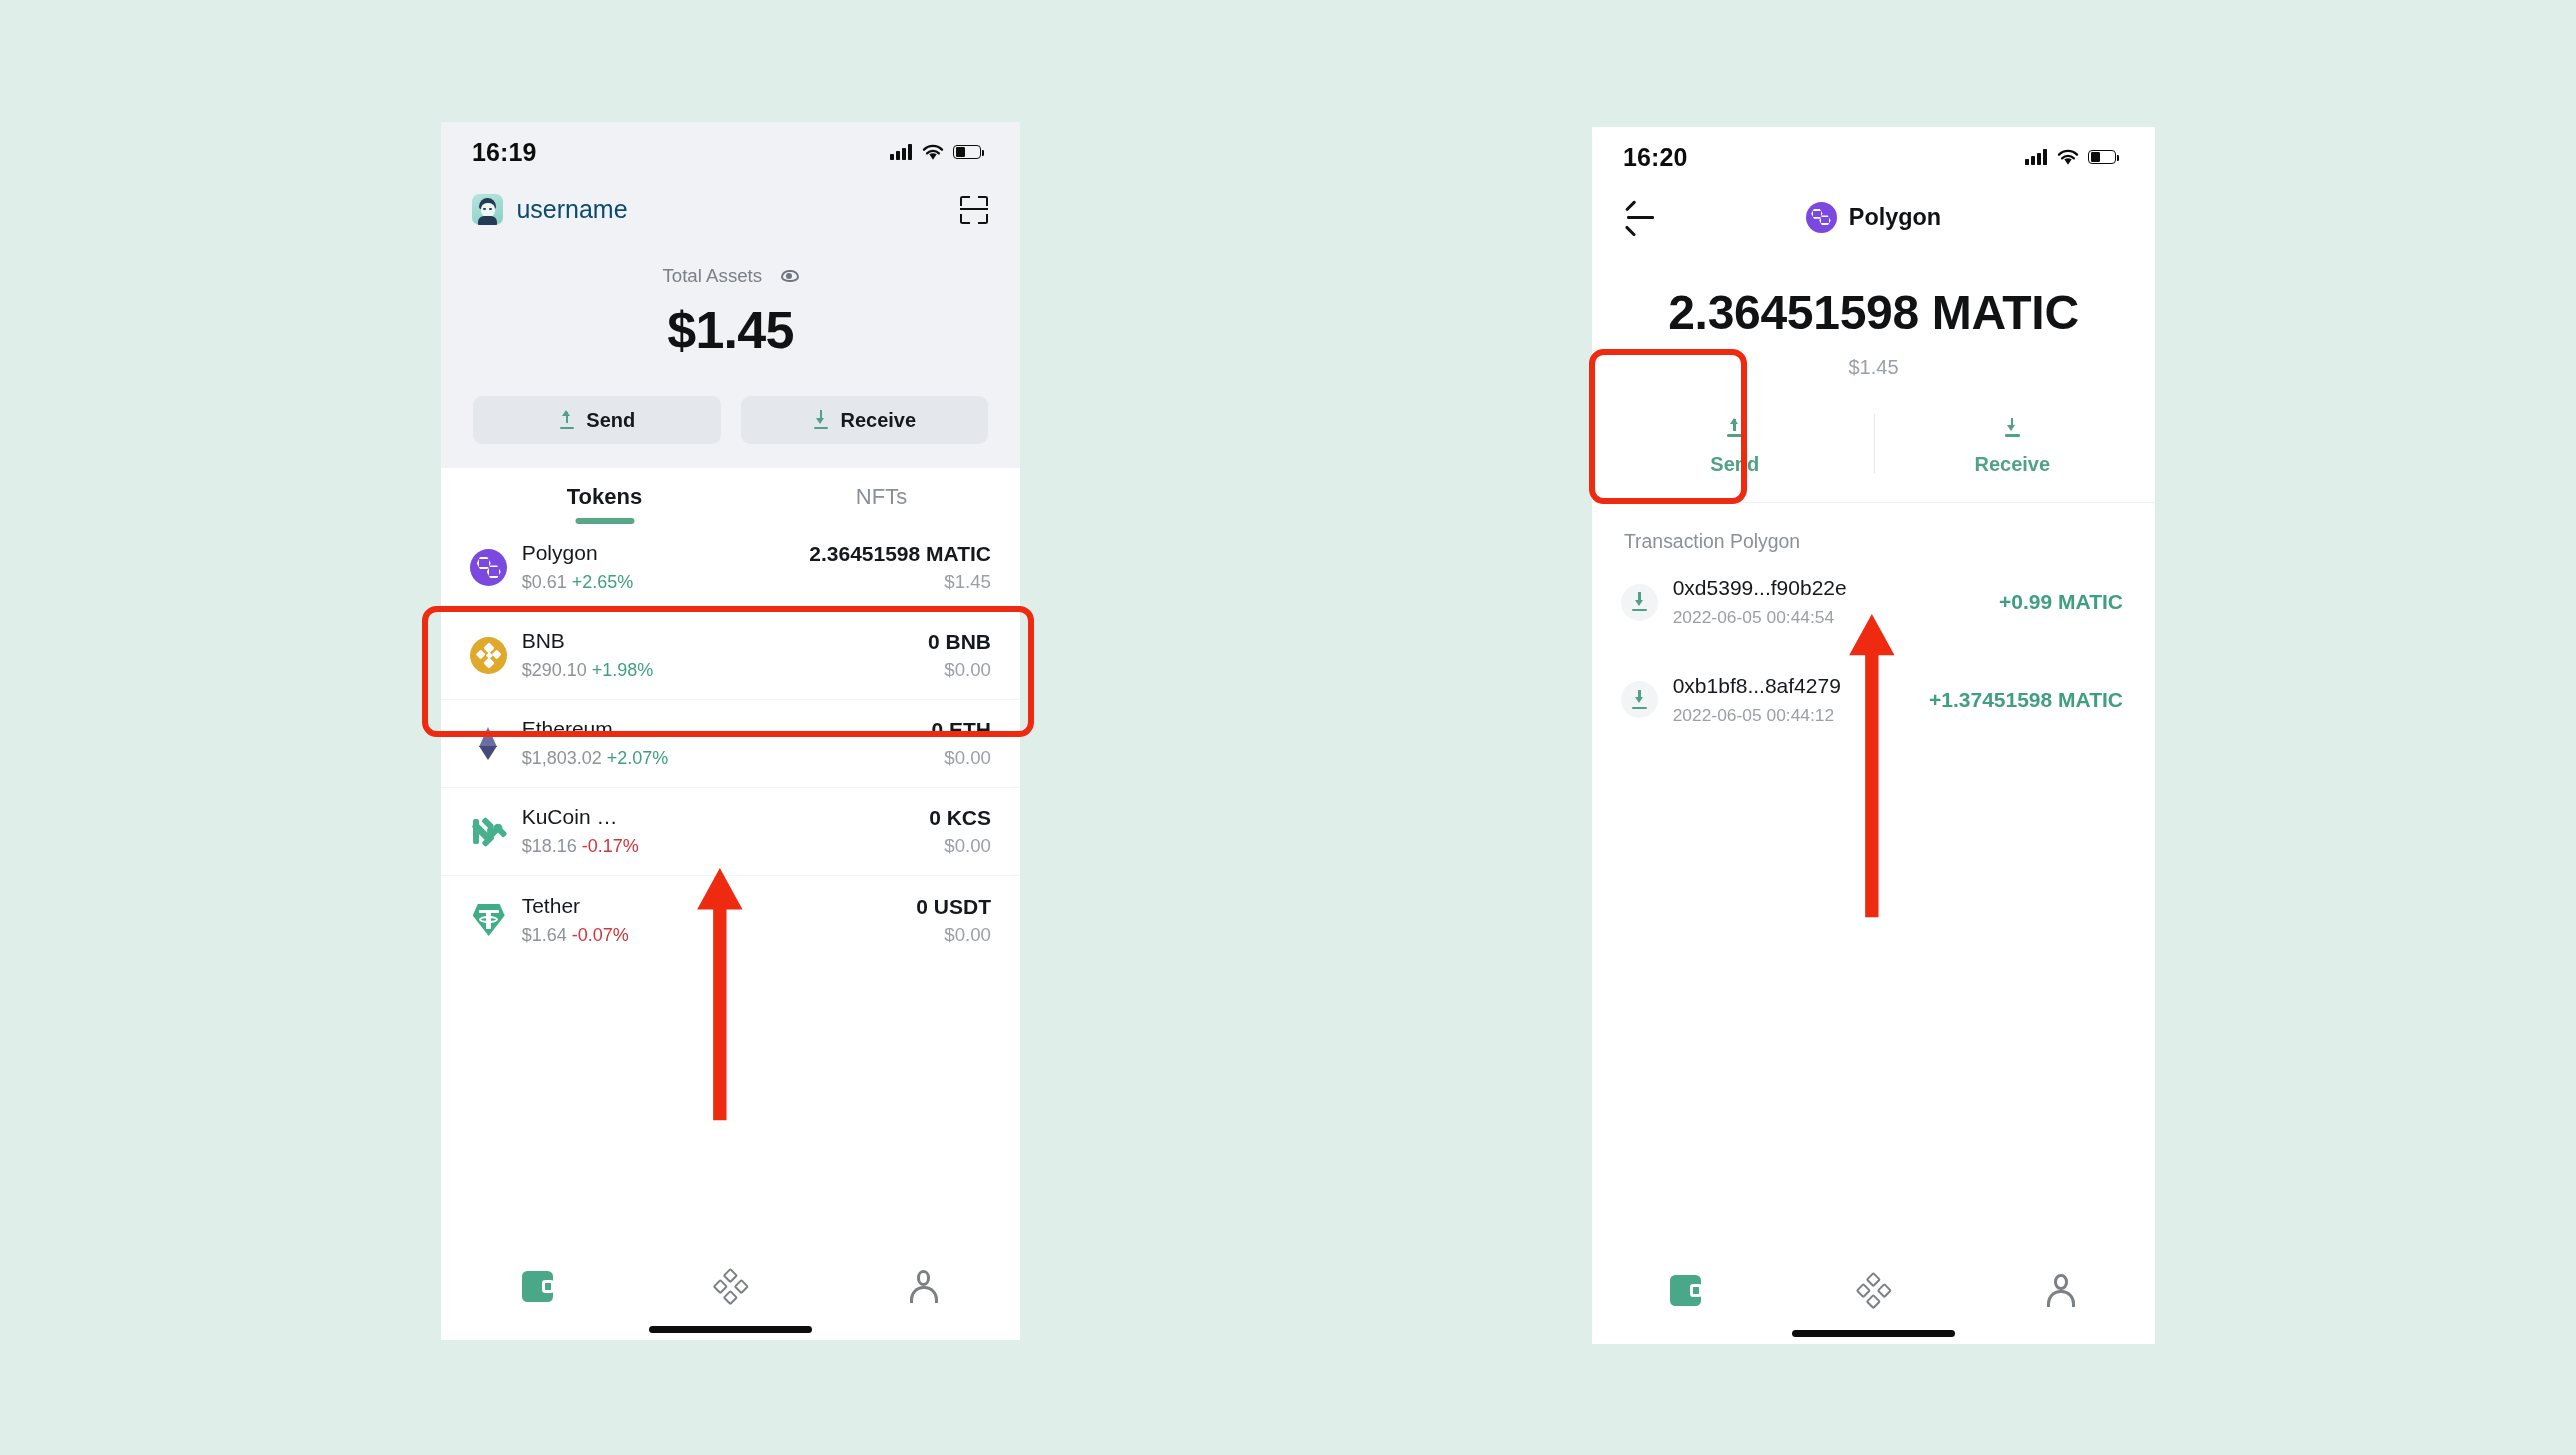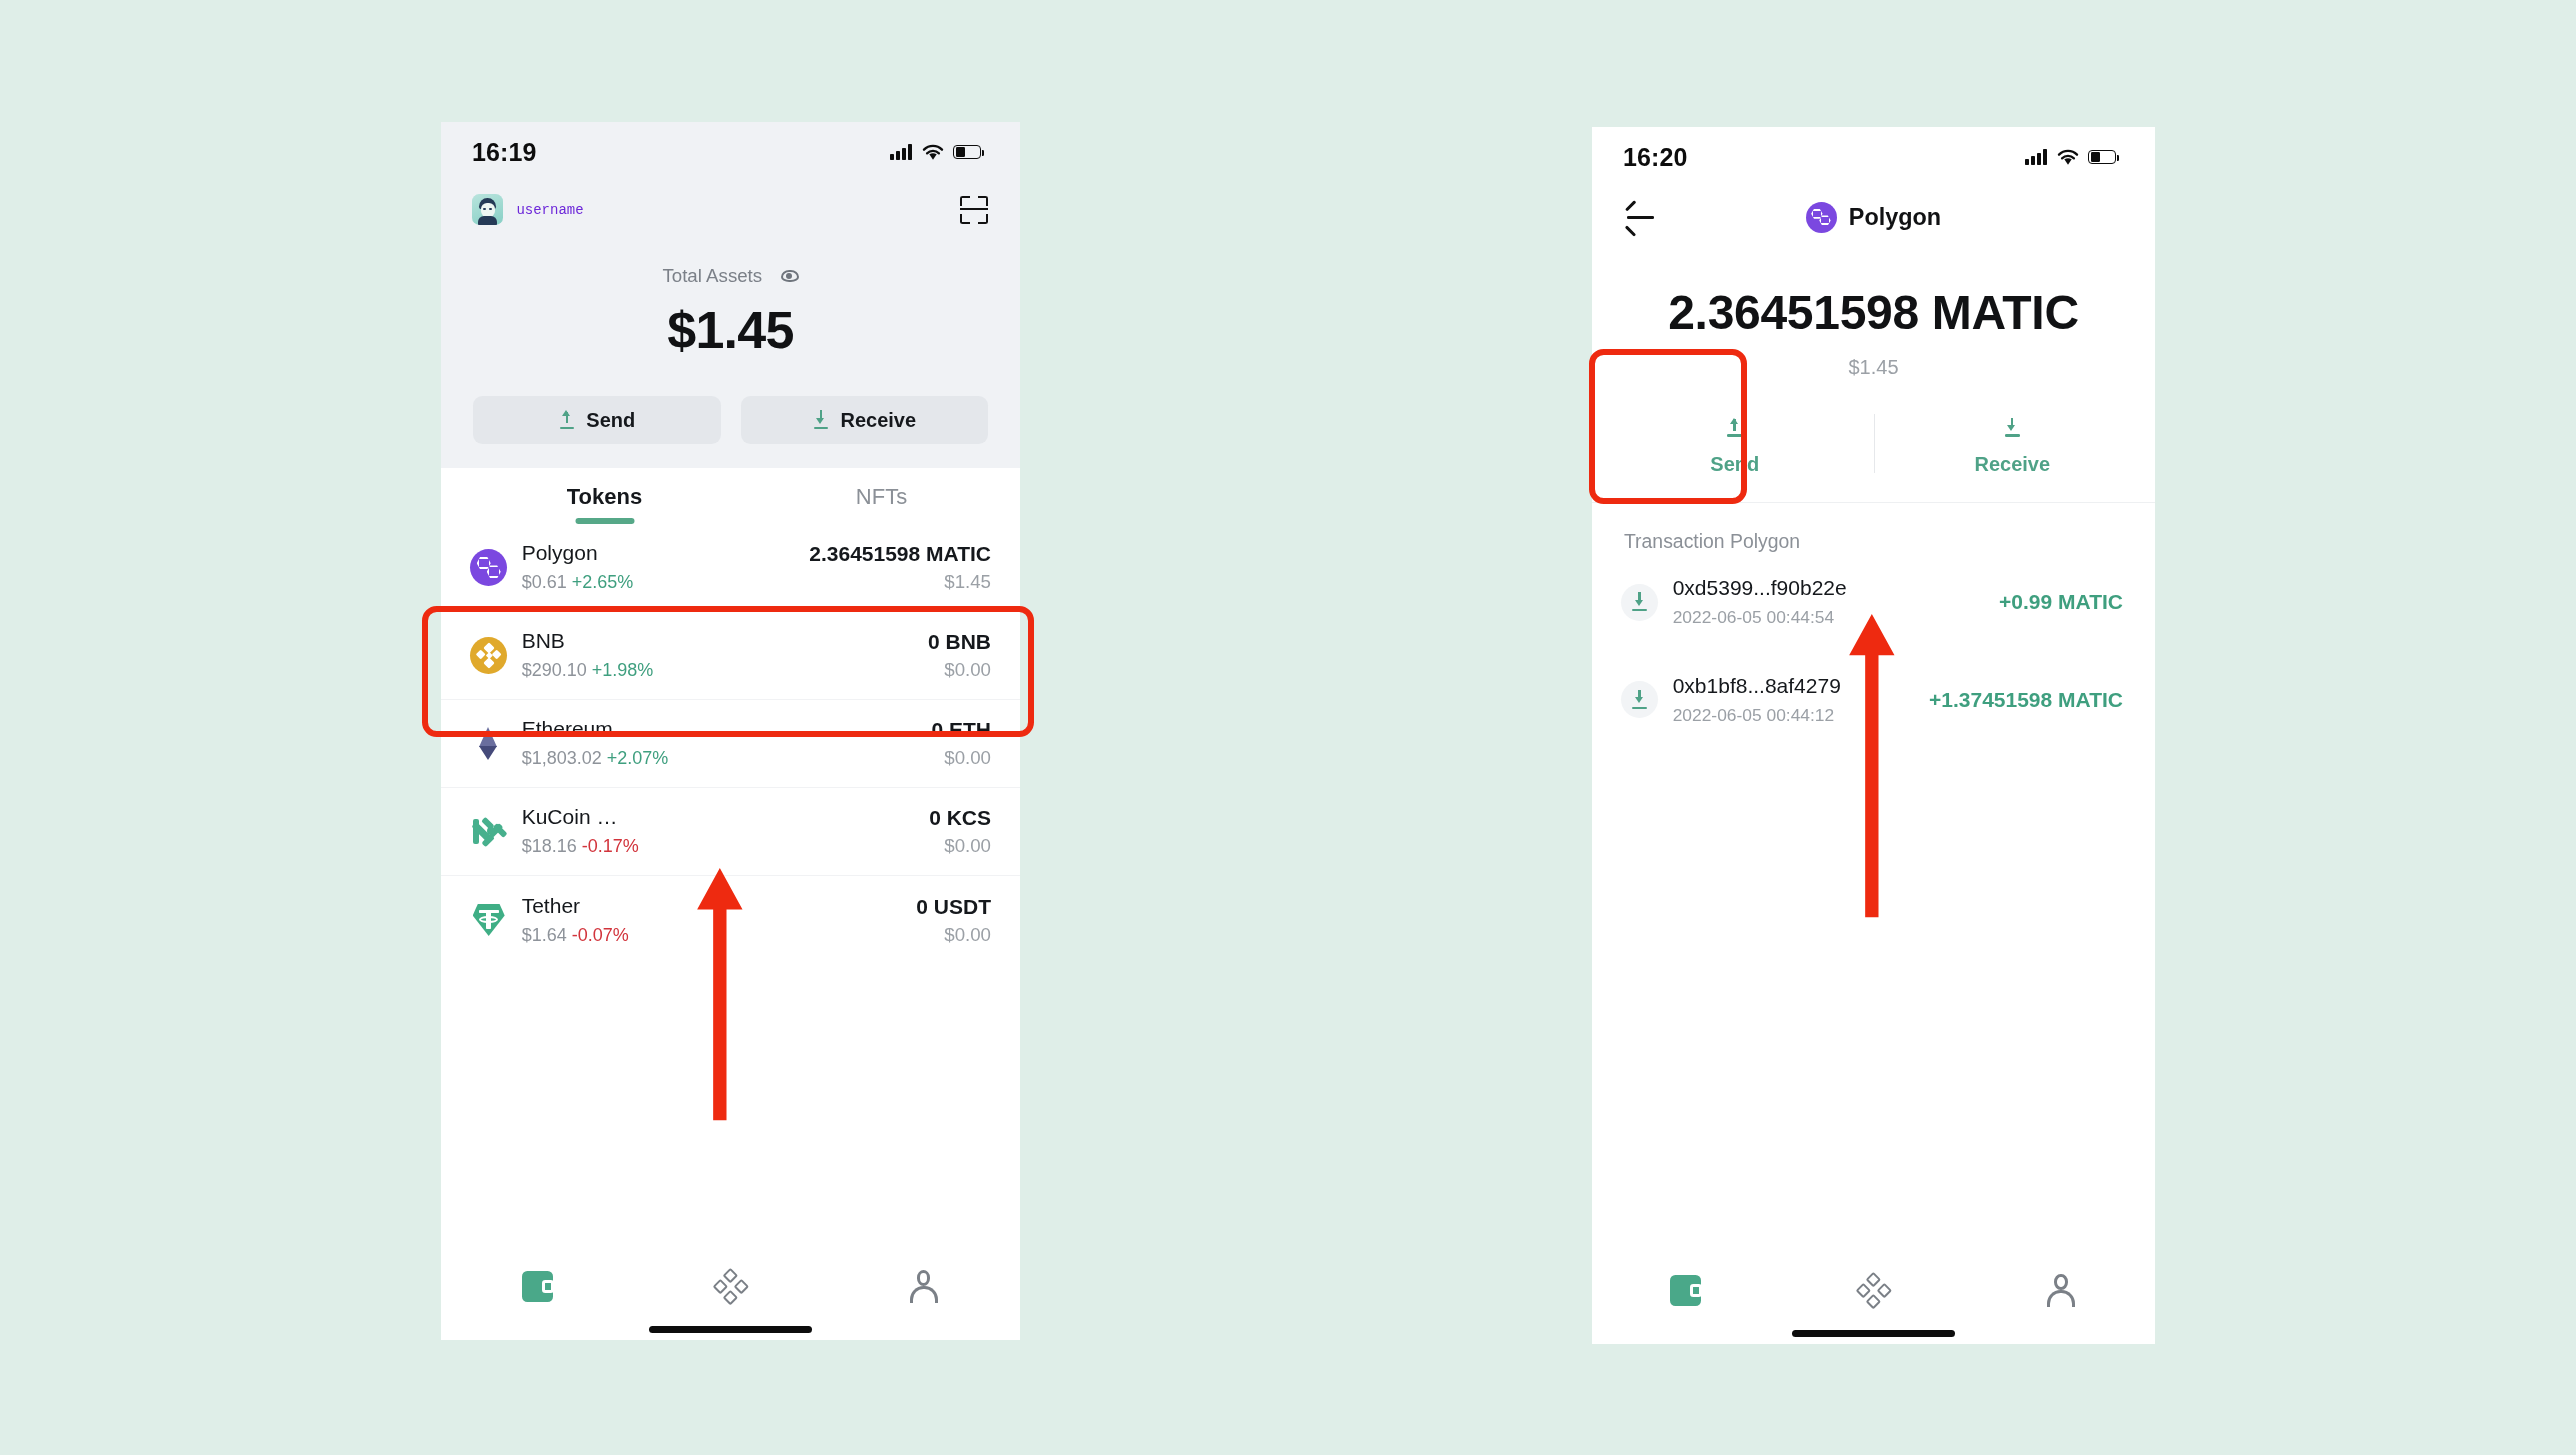--- a/index.html
+++ b/index.html
@@ -65,21 +65,21 @@
     position: relative; overflow: hidden; flex: 0 0 auto;
   }
   .avatar .hair { position:absolute; left:7.3px; top:4px; width:16.7px; height:10.7px;
                   background:#253a56; border-radius:8.7px 8.7px 2.7px 2.7px; }
   .avatar .face { position:absolute; left:8.7px; top:9.3px; width:14px; height:13.4px;
                   background:#eef6f2; border-radius:6px; }
   .avatar .eye  { position:absolute; top:14px; width:2.7px; height:2px; background:#253a56; border-radius:1.3px; }
   .avatar .eye.l{ left:11.4px; } .avatar .eye.r{ left:17.4px; }
   .avatar .body { position:absolute; left:6px; bottom:0; width:19.4px; height:9.3px;
                   background:#253a56; border-radius:6px 6px 0 0; }
-  .username { font-size: 14px; color: #6d28d9; margin-left: 13.4px; font-family: Liberation Mono, monospace; }
+  .username { font-size: 25px; color: #0c4a6e; margin-left: 13.4px; }
   .scan-btn { margin-left: auto; width: 28px; height: 28px; position: relative; }
   .scan-btn i { position: absolute; width: 10px; height: 10px; border: 2.4px solid #111; }
   .scan-btn i.tl { left:0; top:0; border-right:none; border-bottom:none; border-radius:2.7px 0 0 0;}
   .scan-btn i.tr { right:0; top:0; border-left:none; border-bottom:none; border-radius:0 2.7px 0 0;}
   .scan-btn i.bl { left:0; bottom:0; border-right:none; border-top:none; border-radius:0 0 0 2.7px;}
   .scan-btn i.br { right:0; bottom:0; border-left:none; border-top:none; border-radius:0 0 2.7px 0;}
   .scan-btn .mid { position:absolute; left:0; right:0; top:12.7px; height:2.3px; background:#111; border:none; width:auto; }
 
   .assets-label {
     display: flex; align-items: center; justify-content: center; gap: 19px;

